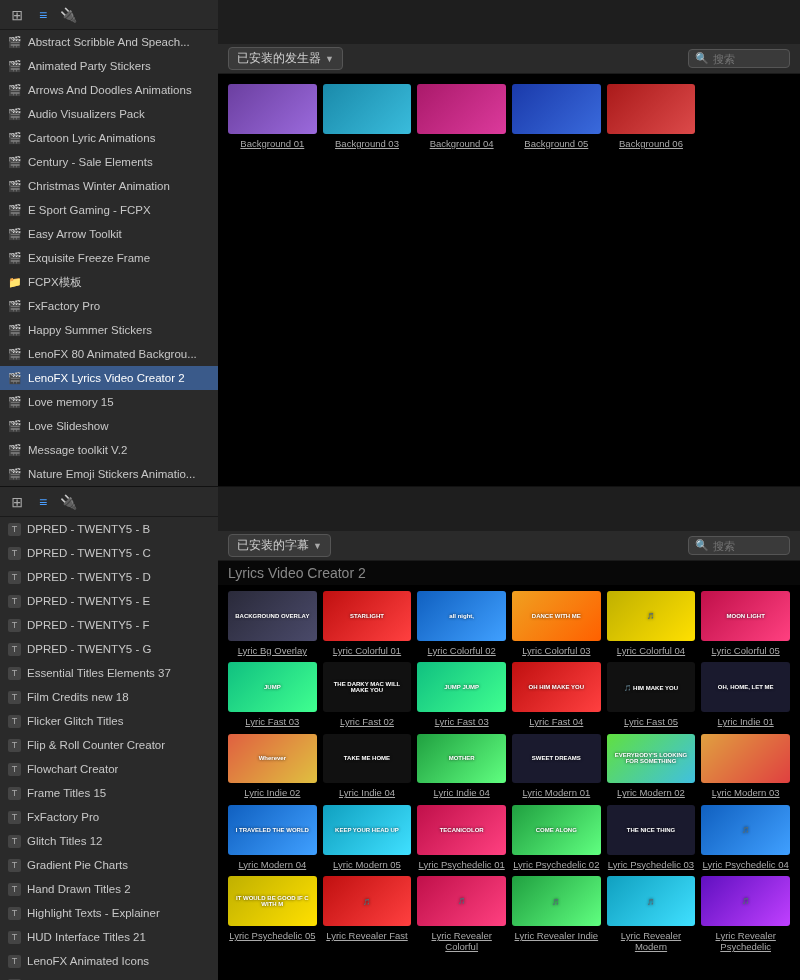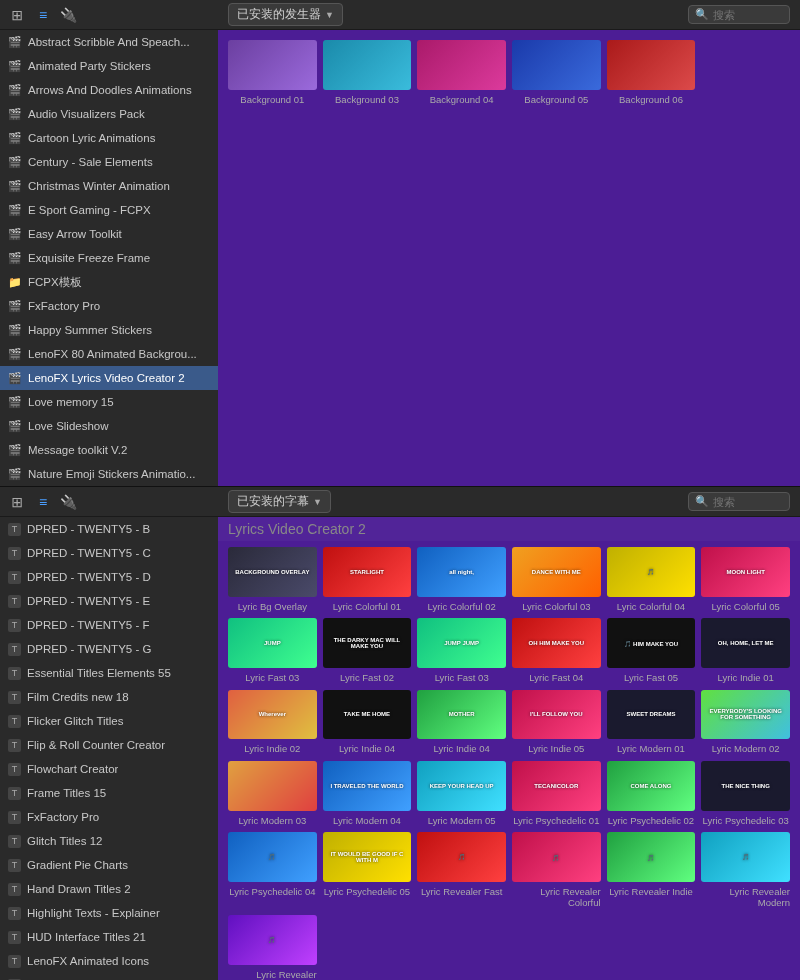--- a/index.html
+++ b/index.html
@@ -104,22 +104,23 @@
       overflow: hidden;
       text-overflow: ellipsis;
       white-space: nowrap;
     }
 
     
     .main-content {
       flex: 1;
       display: flex;
       flex-direction: column;
-      background: #4c1d95;
+      background: #000000;
       overflow: hidden;
+      margin-top: 44px;
     }
 
     .content-toolbar {
       display: flex;
       align-items: center;
       padding: 4px 10px;
       background: #2a2a2a;
       border-bottom: 1px solid #1a1a1a;
       height: 30px;
       gap: 10px;
@@ -195,22 +196,23 @@
       overflow: hidden;
       position: relative;
       display: flex;
       align-items: center;
       justify-content: center;
     }
 
     .grid-label {
       font-size: 9.5px;
       color: #aaa;
-      text-align: right;
+      text-align: center;
       line-height: 1.2;
+      text-decoration: underline;
     }
 
     
     .bottom-grid {
       display: grid;
       grid-template-columns: repeat(6, 1fr);
       gap: 6px;
     }
 
     
@@ -403,21 +405,21 @@
         <div class="sidebar-item">
           <span class="sidebar-item-icon" style="background: rgb(68, 68, 68); color: rgb(170, 170, 170); border-radius: 2px; font-size: 9px; width: 13px; height: 13px;">T</span>
           <span class="sidebar-item-label">DPRED - TWENTY5 - F</span>
         </div>
         <div class="sidebar-item">
           <span class="sidebar-item-icon" style="background: rgb(68, 68, 68); color: rgb(170, 170, 170); border-radius: 2px; font-size: 9px; width: 13px; height: 13px;">T</span>
           <span class="sidebar-item-label">DPRED - TWENTY5 - G</span>
         </div>
         <div class="sidebar-item">
           <span class="sidebar-item-icon" style="background: rgb(68, 68, 68); color: rgb(170, 170, 170); border-radius: 2px; font-size: 9px; width: 13px; height: 13px;">T</span>
-          <span class="sidebar-item-label">Essential Titles Elements 55</span>
+          <span class="sidebar-item-label">Essential Titles Elements 37</span>
         </div>
         <div class="sidebar-item">
           <span class="sidebar-item-icon" style="background: rgb(68, 68, 68); color: rgb(170, 170, 170); border-radius: 2px; font-size: 9px; width: 13px; height: 13px;">T</span>
           <span class="sidebar-item-label">Film Credits new 18</span>
         </div>
         <div class="sidebar-item">
           <span class="sidebar-item-icon" style="background: rgb(68, 68, 68); color: rgb(170, 170, 170); border-radius: 2px; font-size: 9px; width: 13px; height: 13px;">T</span>
           <span class="sidebar-item-label">Flicker Glitch Titles</span>
         </div>
         <div class="sidebar-item">
@@ -577,27 +579,20 @@
             </div>
             <div class="grid-label">Lyric Indie 04</div>
           </div>
           <div class="grid-item">
             <div class="grid-thumb bg-green2">
               <span class="thumb-text" style="font-size: 6px;">MOTHER</span>
             </div>
             <div class="grid-label">Lyric Indie 04</div>
           </div>
           <div class="grid-item">
-            <div class="grid-thumb bg-lyric2">
-              <span class="thumb-text" style="font-size: 6px;">I'LL
-FOLLOW YOU</span>
-            </div>
-            <div class="grid-label">Lyric Indie 05</div>
-          </div>
-          <div class="grid-item">
             <div class="grid-thumb bg-lyric1">
               <span class="thumb-text" style="font-size: 6px;">SWEET DREAMS</span>
             </div>
             <div class="grid-label">Lyric Modern 01</div>
           </div>
           <div class="grid-item">
             <div class="grid-thumb bg-gradient6">
               <span class="thumb-text" style="font-size: 6px;">EVERYBODY'S
 LOOKING FOR
 SOMETHING</span>

